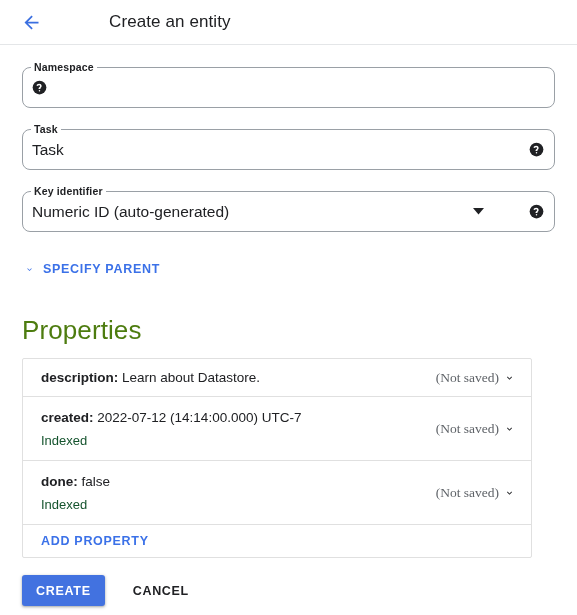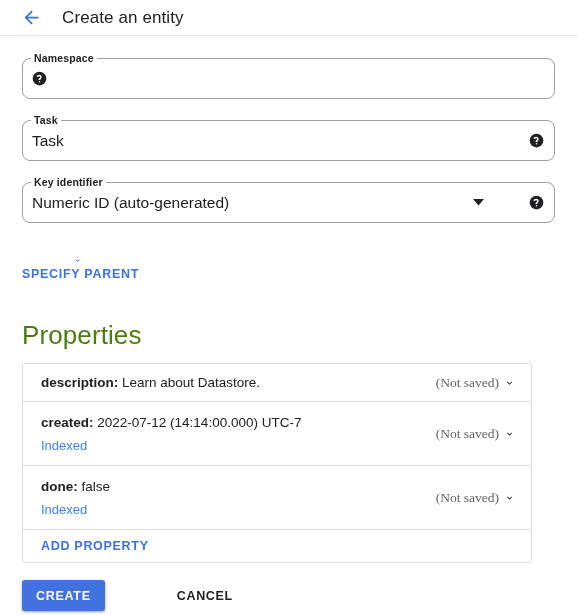--- a/index.html
+++ b/index.html
@@ -8,26 +8,27 @@
     width: 577px; height: 615px;
     background: #ffffff;
     font-family: "Liberation Sans", sans-serif;
     color: #202124;
     -webkit-font-smoothing: antialiased;
   }
   .page { position: relative; width: 577px; height: 615px; overflow: hidden; background:#fff; }
 
   
   .header {
-    height: 36px;
+    height: 45px;
     display: flex;
     align-items: center;
     padding-left: 18px;
     border-bottom: 1px solid #e4e6e8;
     background: #fff;
+    gap: 47px;
   }
   .back-arrow {
     width: 26px; height: 26px;
     display: flex; align-items: center; justify-content: center;
     cursor: pointer;
     flex: 0 0 auto;
   }
   .back-arrow svg { display:block; }
   .header-title {
     margin-left: 18px;
@@ -90,21 +91,20 @@
     display:flex; align-items:center; justify-content:center;
   }
 
   
   .specify-parent {
     display: inline-flex;
     align-items: center;
     margin: 30px 0 6px 22px;
     cursor: pointer;
     user-select: none;
-    flex-direction: column;
   }
   .sp-chevron { width: 14px; height: 14px; display:flex; align-items:center; justify-content:center; margin-right: 7px; }
   .sp-label {
     color: #3b71e8;
     font-size: 12.5px;
     font-weight: bold;
     letter-spacing: 0.7px;
   }
 
   
@@ -133,21 +133,21 @@
   .prop-line {
     font-size: 13.5px;
     color: #202124;
     line-height: 19px;
     white-space: nowrap;
   }
   .prop-key { font-weight: bold; }
   .prop-val { font-weight: normal; }
   .prop-sub {
     font-size: 13px;
-    color: #3b82f6;
+    color: #14532d;
     line-height: 19px;
     margin-top: 4px;
   }
   .prop-right {
     display: flex;
     align-items: center;
     flex: 0 0 auto;
     gap: 2px;
     font-family: Liberation Serif, serif;
   }
@@ -174,21 +174,20 @@
     font-weight: bold;
     letter-spacing: 0.7px;
     cursor: pointer;
   }
 
   
   .footer {
     display: flex;
     align-items: center;
     margin: 17px 7px 0 22px;
-    gap: 44px;
   }
   .btn-create {
     background: #4272e0;
     color: #ffffff;
     border: none;
     border-radius: 3px;
     height: 31px;
     padding: 0 14px;
     font-size: 12.5px;
     font-weight: bold;

